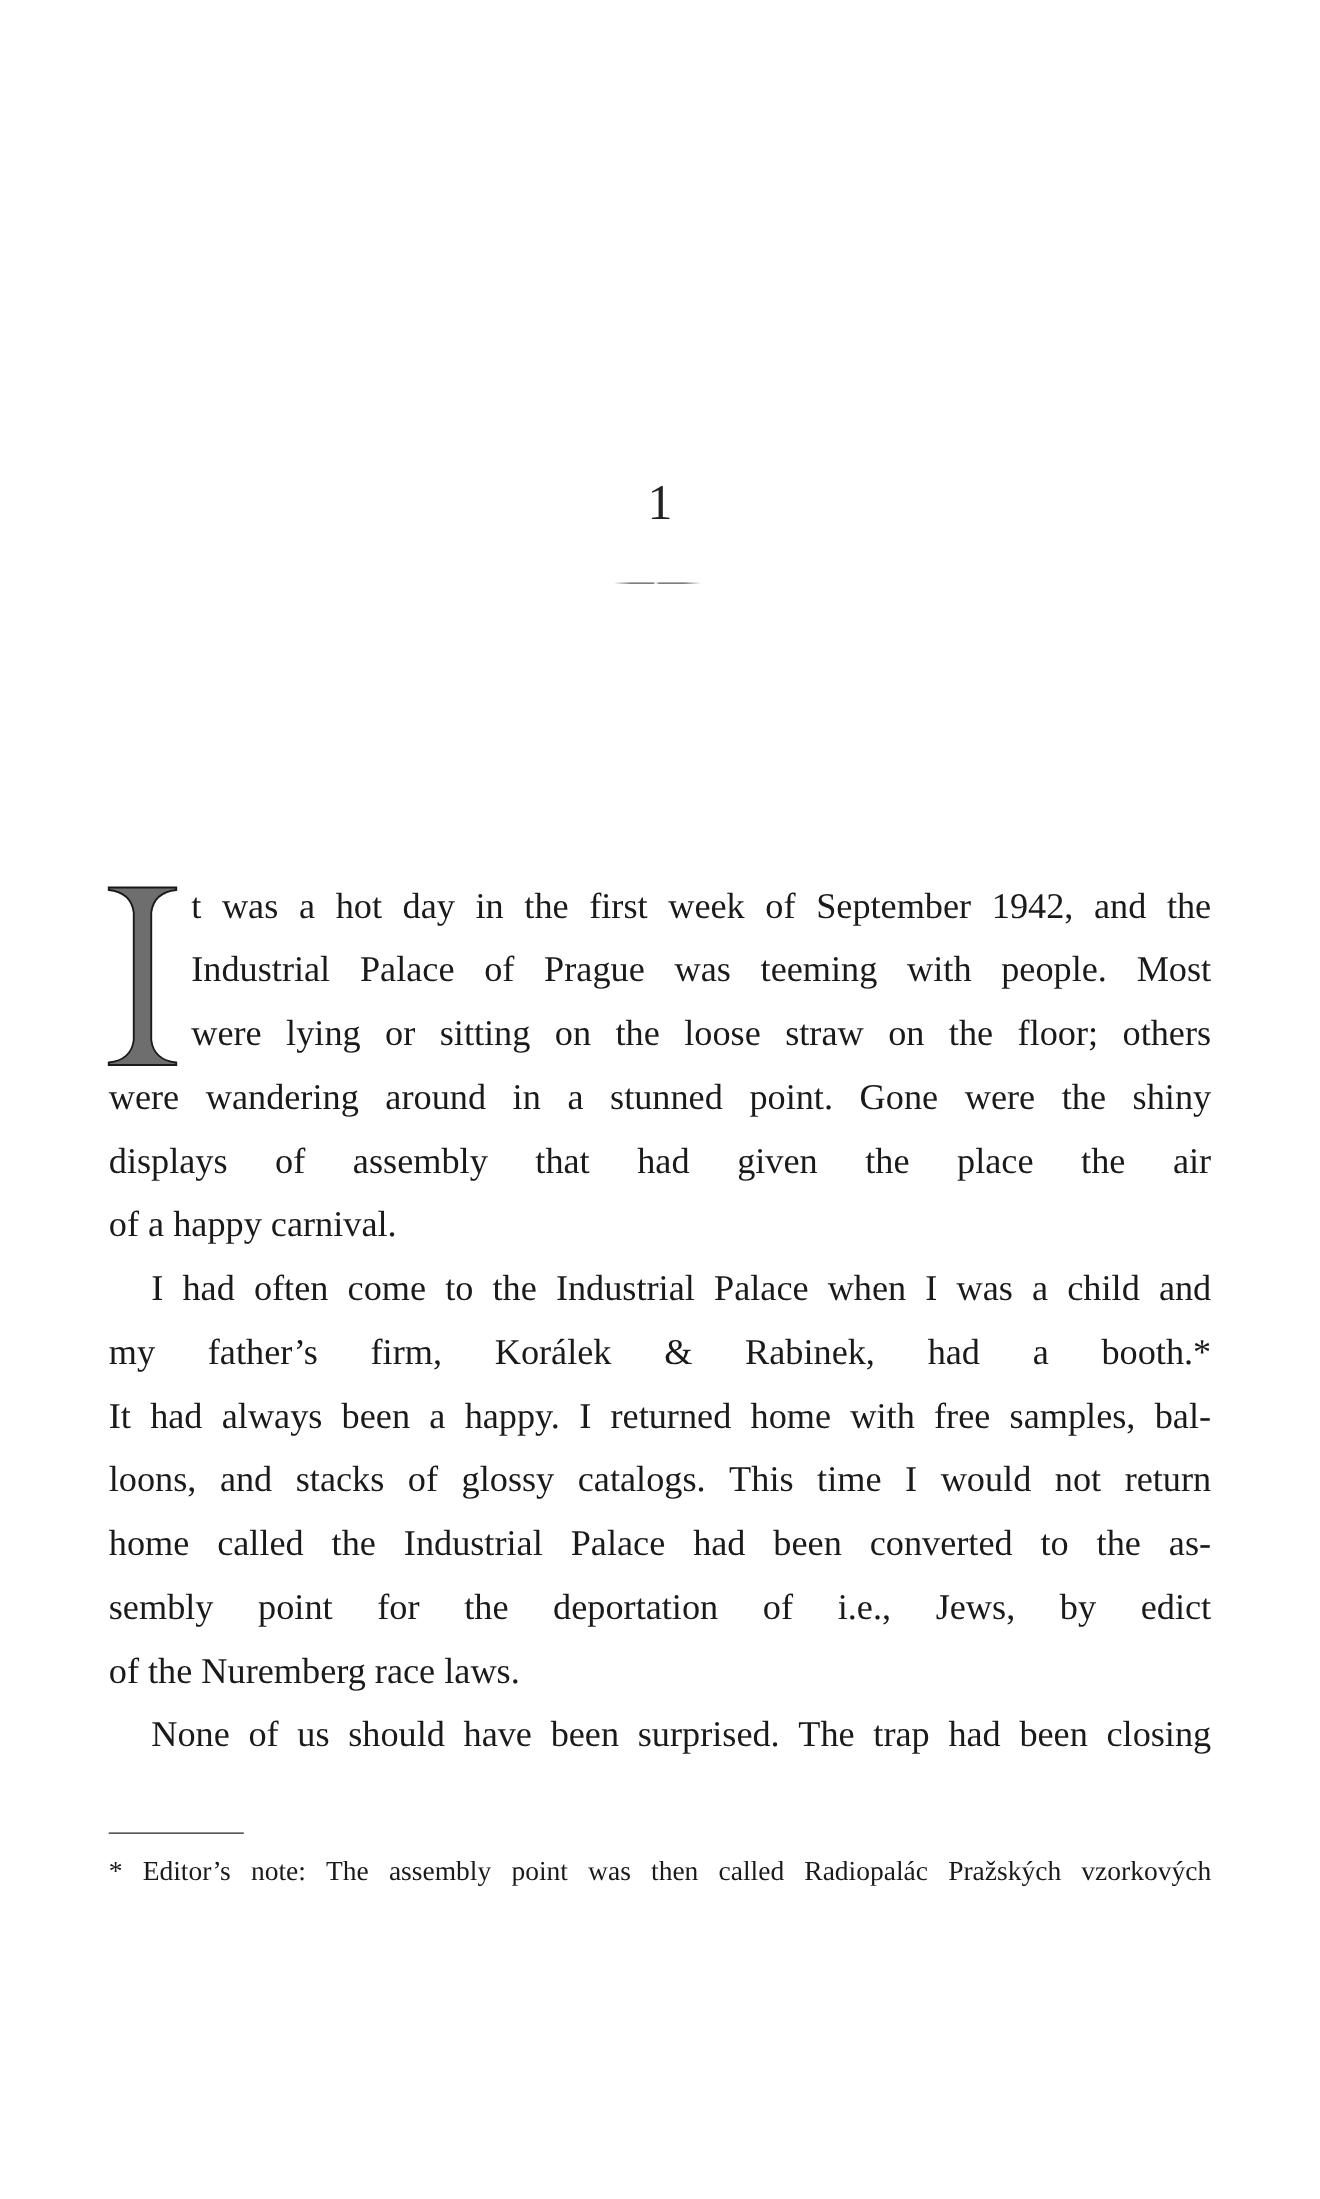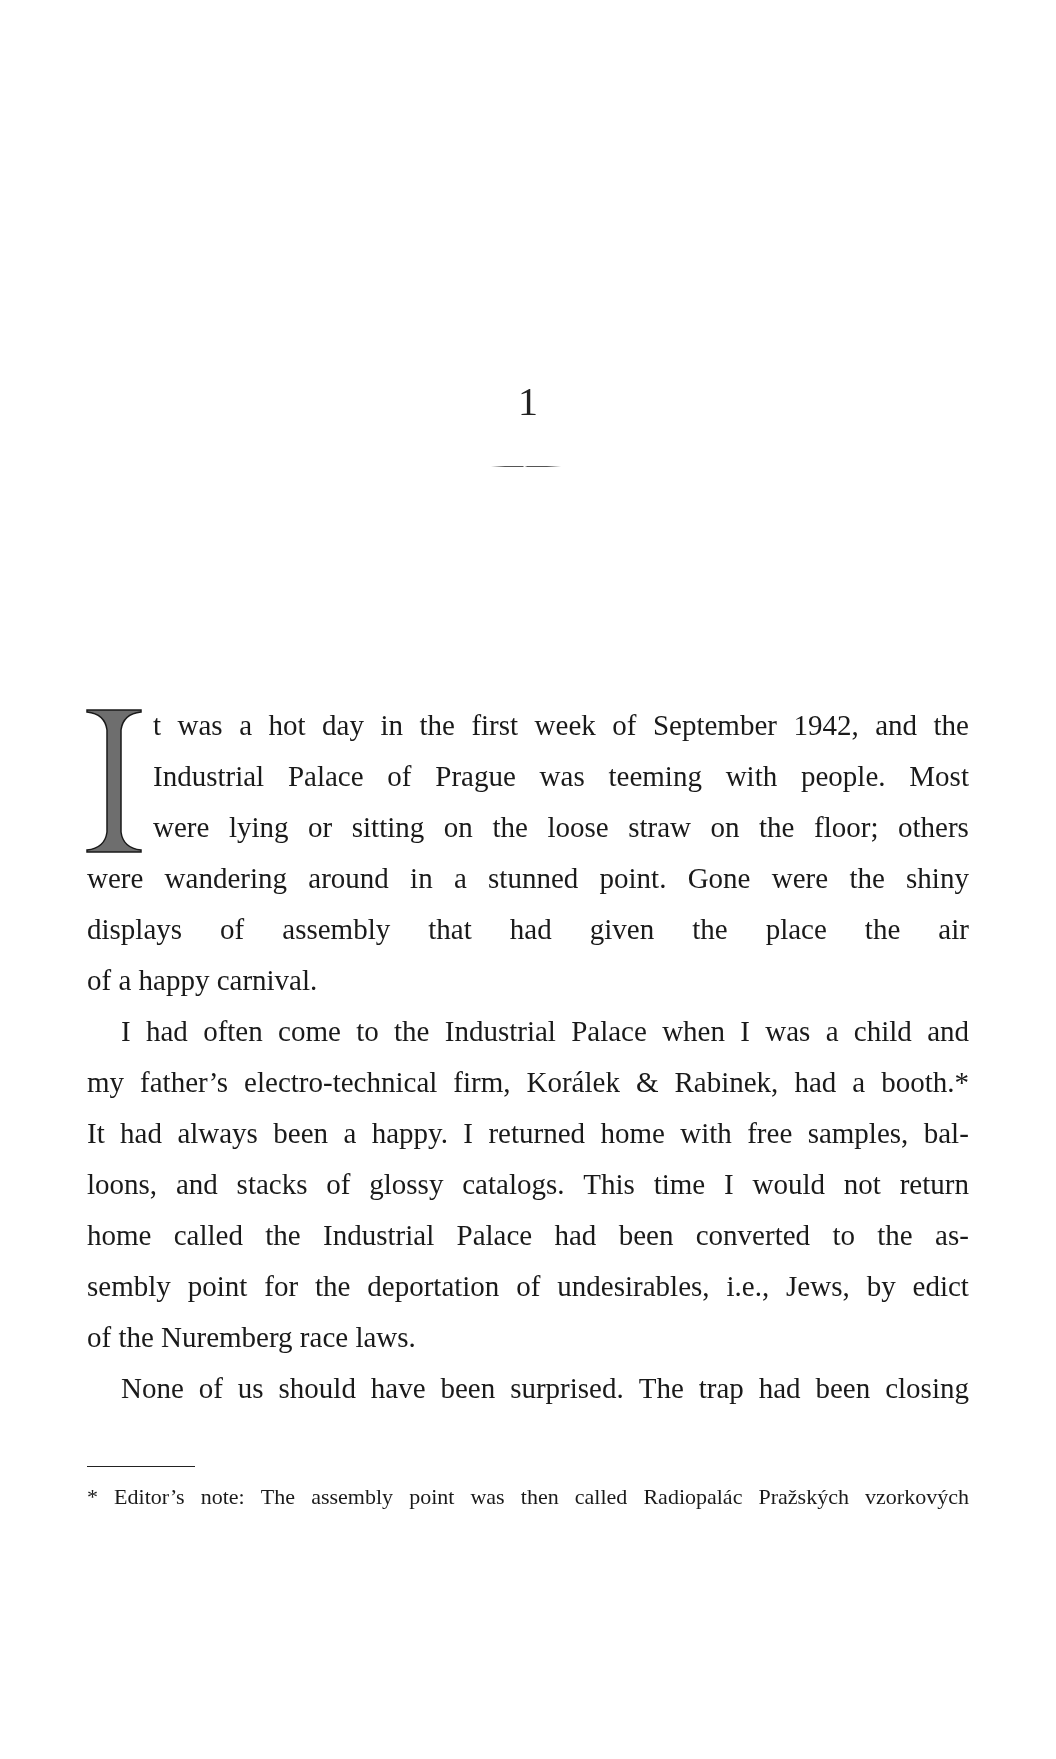--- a/index.html
+++ b/index.html
@@ -126,21 +126,20 @@
         <span class="w">when</span>
         <span class="w">I</span>
         <span class="w">was</span>
         <span class="w">a</span>
         <span class="w">child</span>
         <span class="w">and</span>
       </div>
     <div class="line">
         <span class="w">my</span>
         <span class="w">father’s</span>
-        <span class="w">electro-technical</span>
         <span class="w">firm,</span>
         <span class="w">Korálek</span>
         <span class="w">&amp;</span>
         <span class="w">Rabinek,</span>
         <span class="w">had</span>
         <span class="w">a</span>
         <span class="w">booth.*</span>
       </div>
     <div class="line">
         <span class="w">It</span>
@@ -184,21 +183,20 @@
         <span class="w">the</span>
         <span class="w">as-</span>
       </div>
     <div class="line">
         <span class="w">sembly</span>
         <span class="w">point</span>
         <span class="w">for</span>
         <span class="w">the</span>
         <span class="w">deportation</span>
         <span class="w">of</span>
-        <span class="w">undesirables,</span>
         <span class="w">i.e.,</span>
         <span class="w">Jews,</span>
         <span class="w">by</span>
         <span class="w">edict</span>
       </div>
     <div class="line last">of the Nuremberg race laws.</div>
 
     <div class="line indent">
         <span class="w">None</span>
         <span class="w">of</span>

